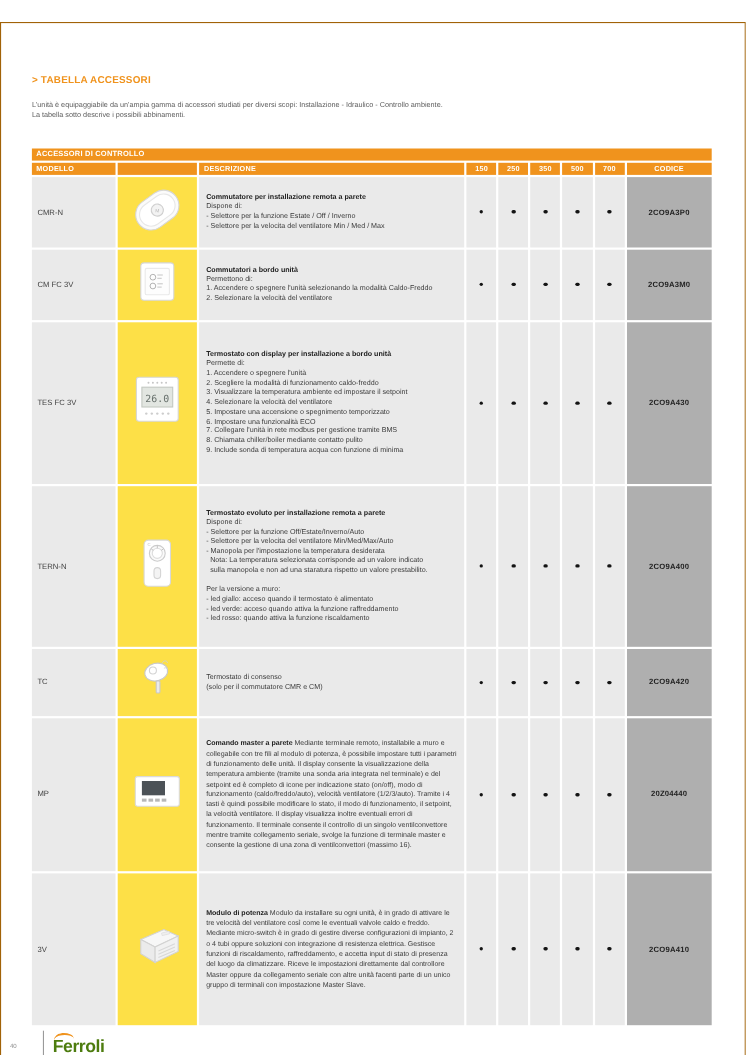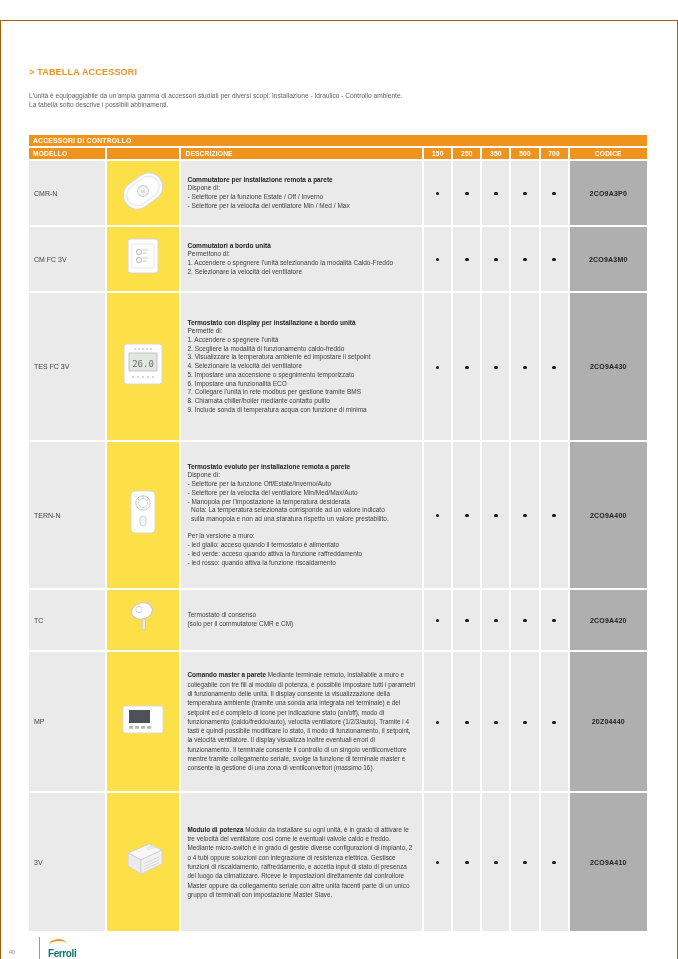--- a/index.html
+++ b/index.html
@@ -29,21 +29,21 @@
   .desc-title-inline { font-weight: bold; color: #222; }
   td.size-cell { text-align: center; }
   .dot { display: inline-block; width: 3.4px; height: 3.4px; border-radius: 50%; background: #141414; vertical-align: middle; }
   td.code-cell { background: #afafaf; text-align: center; font-size: 7px; font-weight: bold; color: #1f1f1f; letter-spacing: .2px; }
 
   .footer { position: absolute; left: 0; top: 914px; width: 100%; height: 45px; }
   .page-num { position: absolute; left: 8px; top: 14px; font-size: 5.5px; color: #8a8a8a; }
   .footer-rule { position: absolute; left: 38px; top: 2px; width: 1px; height: 42px; background: #9a9a9a; }
   .footer-logo { position: absolute; left: 47px; top: 8px; }
   .logo-swoosh { position: absolute; left: 1px; top: -4px; width: 18px; height: 7px; border-top: 2.6px solid #f0931d; border-radius: 50% 70% 0 0 / 100% 100% 0 0; transform: rotate(-5deg); }
-  .logo-text { font-size: 10px; font-weight: bold; color: #0f766e; letter-spacing: -0.4px; }
+  .logo-text { font-size: 16px; font-weight: bold; color: #4d7c0f; letter-spacing: -0.4px; }
 </style>
 </head>
 <body>
 
 <div class="page">
 
   <div class="page-title">&gt; TABELLA ACCESSORI</div>
 
   <div class="intro">
     <div>L'unità è equipaggiabile da un'ampia gamma di accessori studiati per diversi scopi: Installazione - Idraulico - Controllo ambiente.</div>

